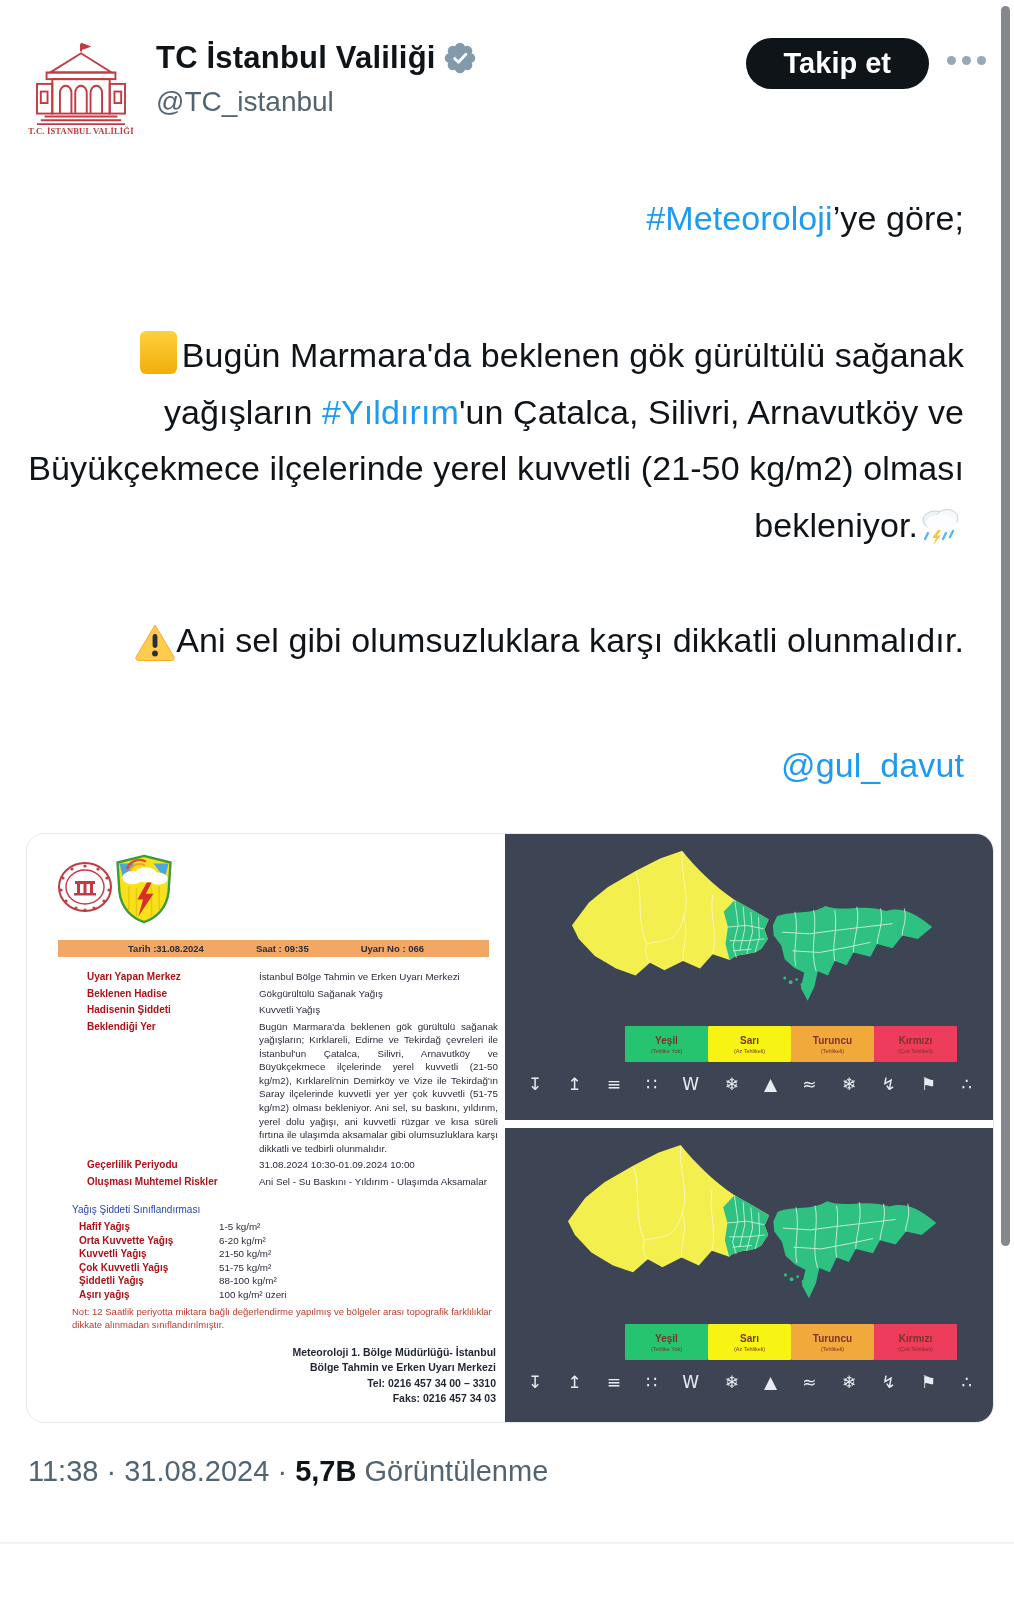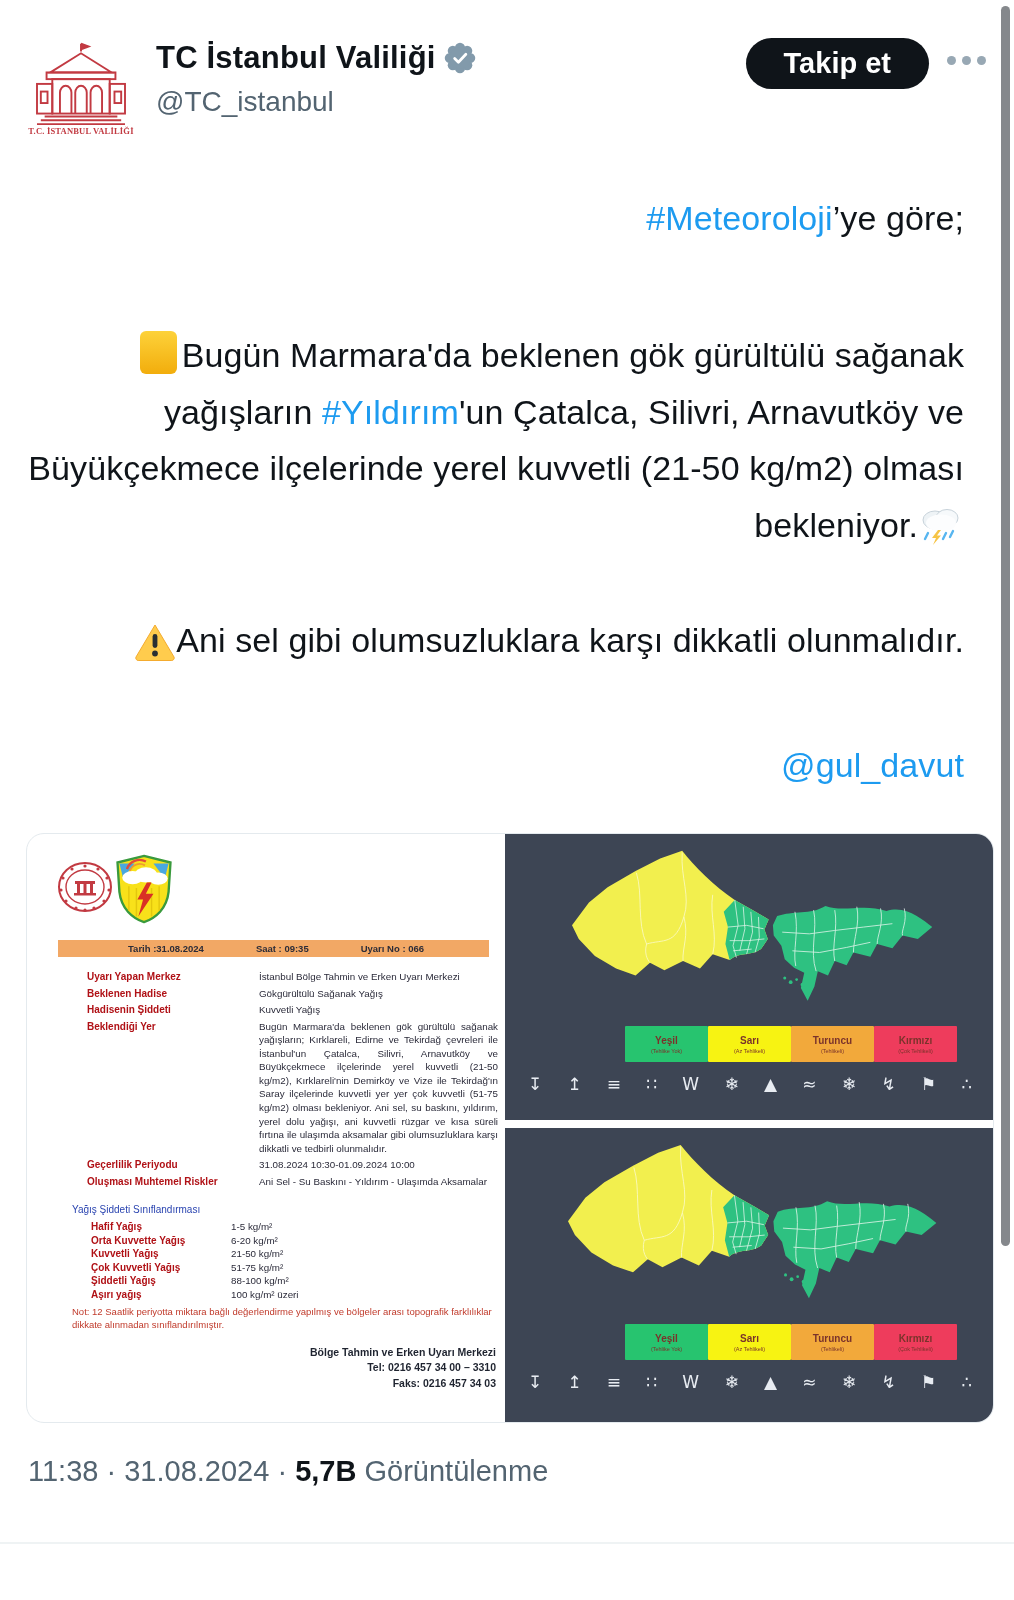--- a/index.html
+++ b/index.html
@@ -52,21 +52,21 @@
   .date-bar span { margin-left:52px; }
   .date-bar span:first-child { margin-left:70px; }
   .doc-fields { margin:13px 0 0 60px; }
   .f-row { display:flex; margin-bottom:3px; }
   .f-label { width:172px; flex:0 0 auto; color:#b01116; font-weight:bold; font-size:10px; line-height:1.35; }
   .f-value { flex:1; color:#2b2b3a; font-size:9.8px; line-height:1.38; padding-right:4px; }
   .f-value.bold { font-weight:bold; }
   .f-value.just { text-align:justify; }
   .classif { margin:16px 0 0 45px; }
   .classif-title { color:#2a44b0; font-size:10px; margin-bottom:6px; }
-  .c-row { display:flex; margin-left:13px; margin-bottom:2.5px;padding-left:6px; }
+  .c-row { display:flex; margin-left:1px; margin-bottom:2.5px;padding-left:6px; }
   .c-label { width:140px; flex:0 0 auto; color:#b01116; font-weight:bold; font-size:10px; }
   .c-value { color:#2b2b3a; font-size:9.8px; }
   .doc-note { margin-top:5px; color:#c03a2b; font-size:9.5px; line-height:1.4; width:420px; }
   .doc-contact { margin-top:14px; text-align:right; padding-right:6px; font-weight:bold;
                  color:#1f2430; font-size:10.5px; line-height:1.45; }
 
   
   .map-panel { background:#3d4554; width:490px; position:relative; }
   .panel-1 { height:287px; margin-bottom:8px; }
   .panel-2 { height:295px; }
@@ -318,20 +318,21 @@
           <div class="c-value">88-100 kg/m²</div>
         </div>
       <div class="c-row">
           <div class="c-label">Aşırı yağış</div>
           <div class="c-value">100 kg/m² üzeri</div>
         </div>
       <div class="doc-note">Not: 12 Saatlik periyotta miktara bağlı değerlendirme yapılmış ve bölgeler arası topografik farklılıklar dikkate alınmadan sınıflandırılmıştır.</div>
     </div>
 
     <div class="doc-contact">
+      <div>Meteoroloji 1. Bölge Müdürlüğü- İstanbul</div>
       <div>Bölge Tahmin ve Erken Uyarı Merkezi</div>
       <div>Tel: 0216 457 34 00 – 3310</div>
       <div>Faks: 0216 457 34 03</div>
     </div>
   </div>
 
   <div class="maps-col">
 
     <div class="map-panel panel-1">
       <svg class="map-svg" width="470" height="178" viewBox="0 0 460 210">

